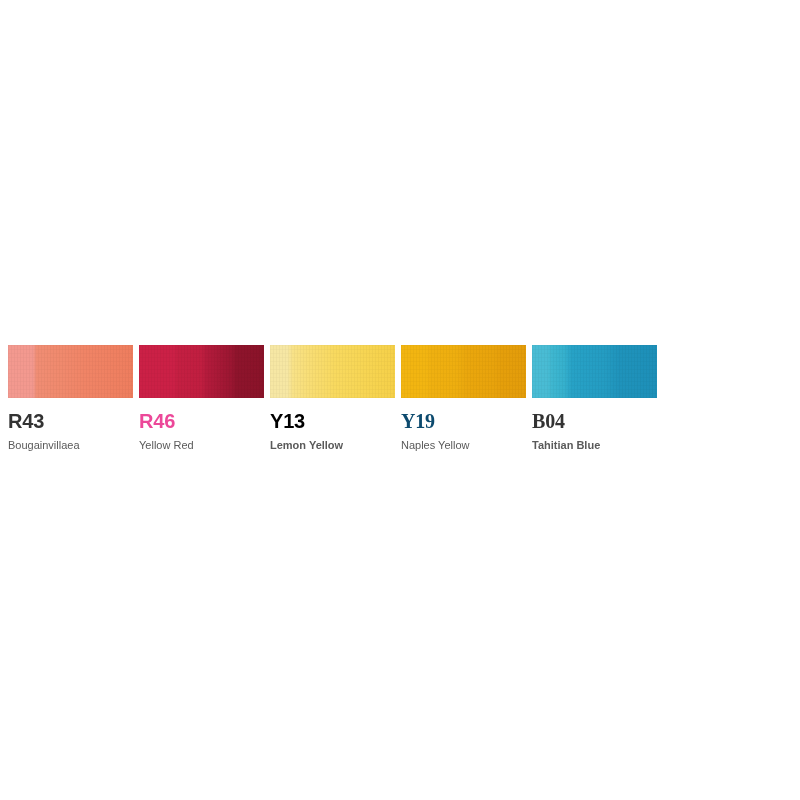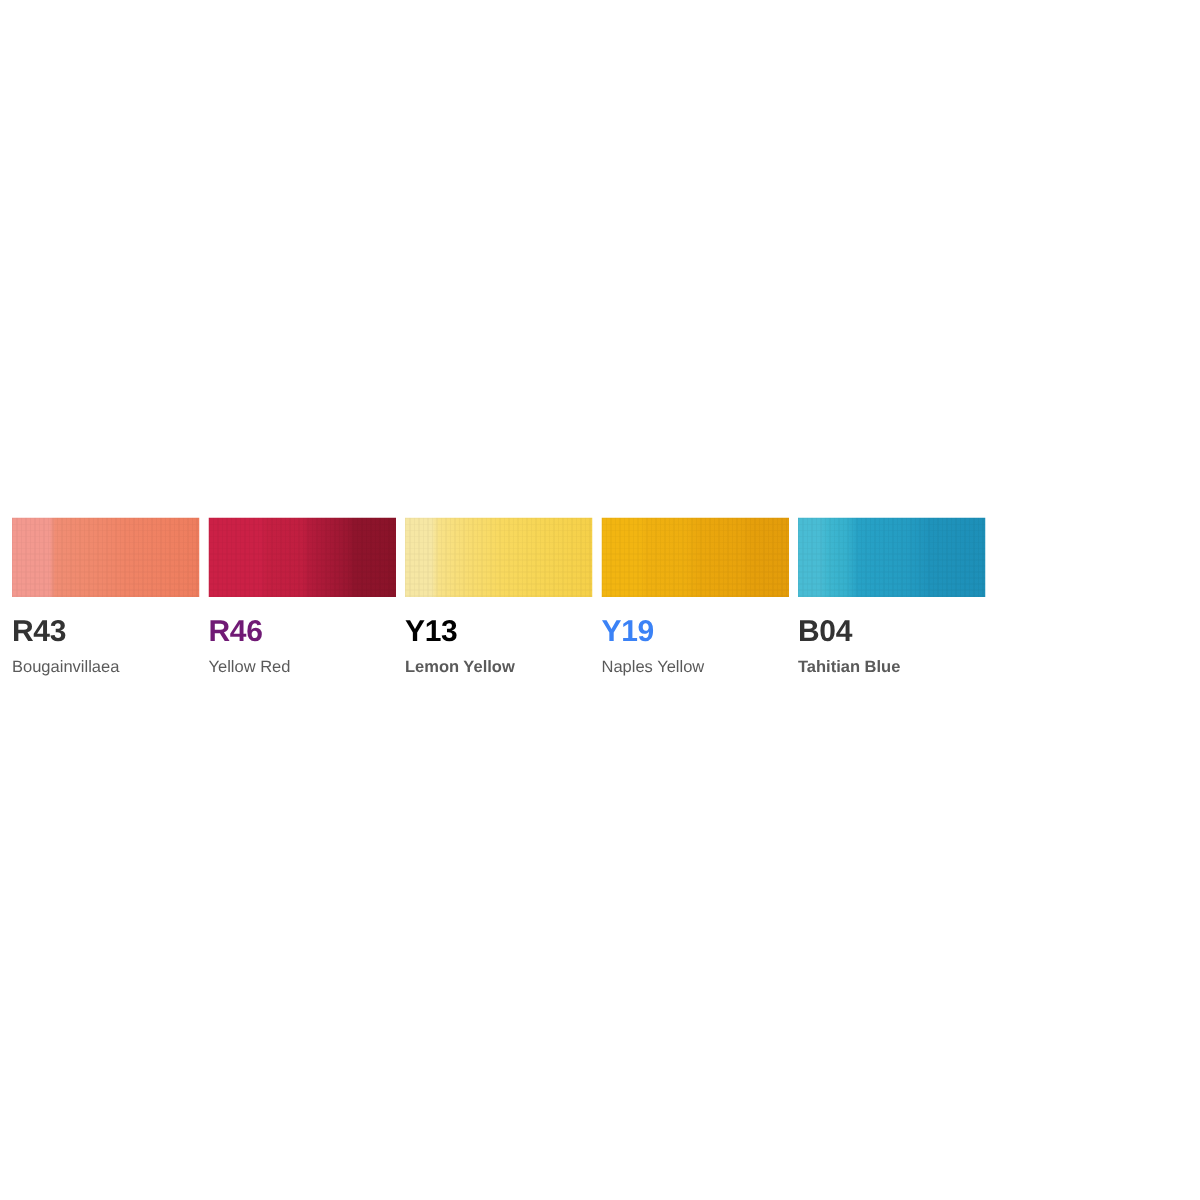--- a/index.html
+++ b/index.html
@@ -103,46 +103,46 @@
       </div>
       <div class="swatch-code" style="color: rgb(51, 51, 51);">R43</div>
       <div class="swatch-name" style="color: rgb(90, 90, 90);">Bougainvillaea</div>
     </div>
 
     <div class="swatch-cell">
       <div class="swatch-chip">
         <div class="band-layer" style="background: linear-gradient(90deg, rgb(203, 32, 70) 0%, rgb(203, 32, 70) 28%, rgb(196, 31, 66) 31%, rgb(192, 30, 64) 50%, rgb(180, 27, 60) 54%, rgb(154, 22, 49) 74%, rgb(142, 20, 44) 78%, rgb(138, 19, 41) 100%);"></div>
         <div class="texture-layer"></div>
       </div>
-      <div class="swatch-code" style="color: #701a75;">R46</div>
+      <div class="swatch-code" style="color: #ec4899;">R46</div>
       <div class="swatch-name" style="color: rgb(90, 90, 90);">Yellow Red</div>
     </div>
 
     <div class="swatch-cell">
       <div class="swatch-chip">
         <div class="band-layer" style="background: linear-gradient(90deg, rgb(246, 231, 164) 0%, rgb(246, 231, 164) 14%, rgb(248, 226, 136) 18%, rgb(248, 221, 114) 34%, rgb(248, 217, 95) 52%, rgb(247, 214, 85) 72%, rgb(246, 210, 76) 90%, rgb(245, 208, 73) 100%);"></div>
         <div class="texture-layer"></div>
       </div>
       <div class="swatch-code" style="color: #000000;">Y13</div>
       <div class="swatch-name" style="color: rgb(90, 90, 90); font-weight: bold;">Lemon Yellow</div>
     </div>
 
     <div class="swatch-cell">
       <div class="swatch-chip">
         <div class="band-layer" style="background: linear-gradient(90deg, rgb(242, 181, 17) 0%, rgb(242, 181, 17) 20%, rgb(239, 176, 16) 24%, rgb(238, 174, 15) 44%, rgb(234, 167, 13) 52%, rgb(232, 163, 12) 74%, rgb(229, 159, 11) 80%, rgb(227, 156, 10) 100%);"></div>
         <div class="texture-layer"></div>
       </div>
-      <div class="swatch-code" style="color: #3b82f6;">Y19</div>
+      <div class="swatch-code" style="color: #0c4a6e; font-family: Liberation Serif, serif;">Y19</div>
       <div class="swatch-name" style="color: rgb(90, 90, 90);">Naples Yellow</div>
     </div>
 
 
     <div class="swatch-cell">
       <div class="swatch-chip">
         <div class="band-layer" style="background: linear-gradient(90deg, rgb(73, 188, 212) 0%, rgb(73, 188, 212) 12%, rgb(63, 183, 208) 16%, rgb(53, 176, 205) 26%, rgb(39, 162, 198) 32%, rgb(36, 156, 194) 58%, rgb(31, 147, 187) 70%, rgb(29, 143, 184) 100%);"></div>
         <div class="texture-layer"></div>
       </div>
-      <div class="swatch-code" style="color: rgb(51, 51, 51);">B04</div>
+      <div class="swatch-code" style="color: rgb(51, 51, 51); font-family: Liberation Serif, serif;">B04</div>
       <div class="swatch-name" style="color: rgb(90, 90, 90); font-weight: bold;">Tahitian Blue</div>
     </div>
 
   </div>
 </div>
 
 </body></html>

